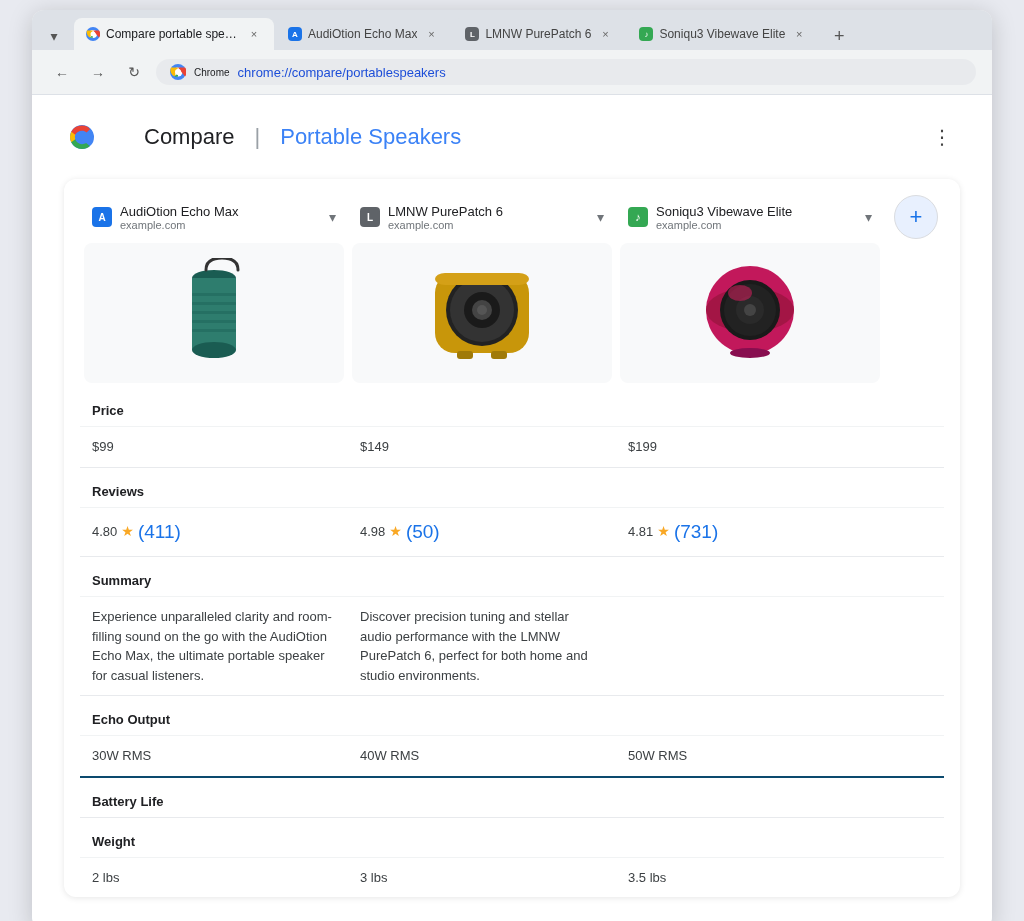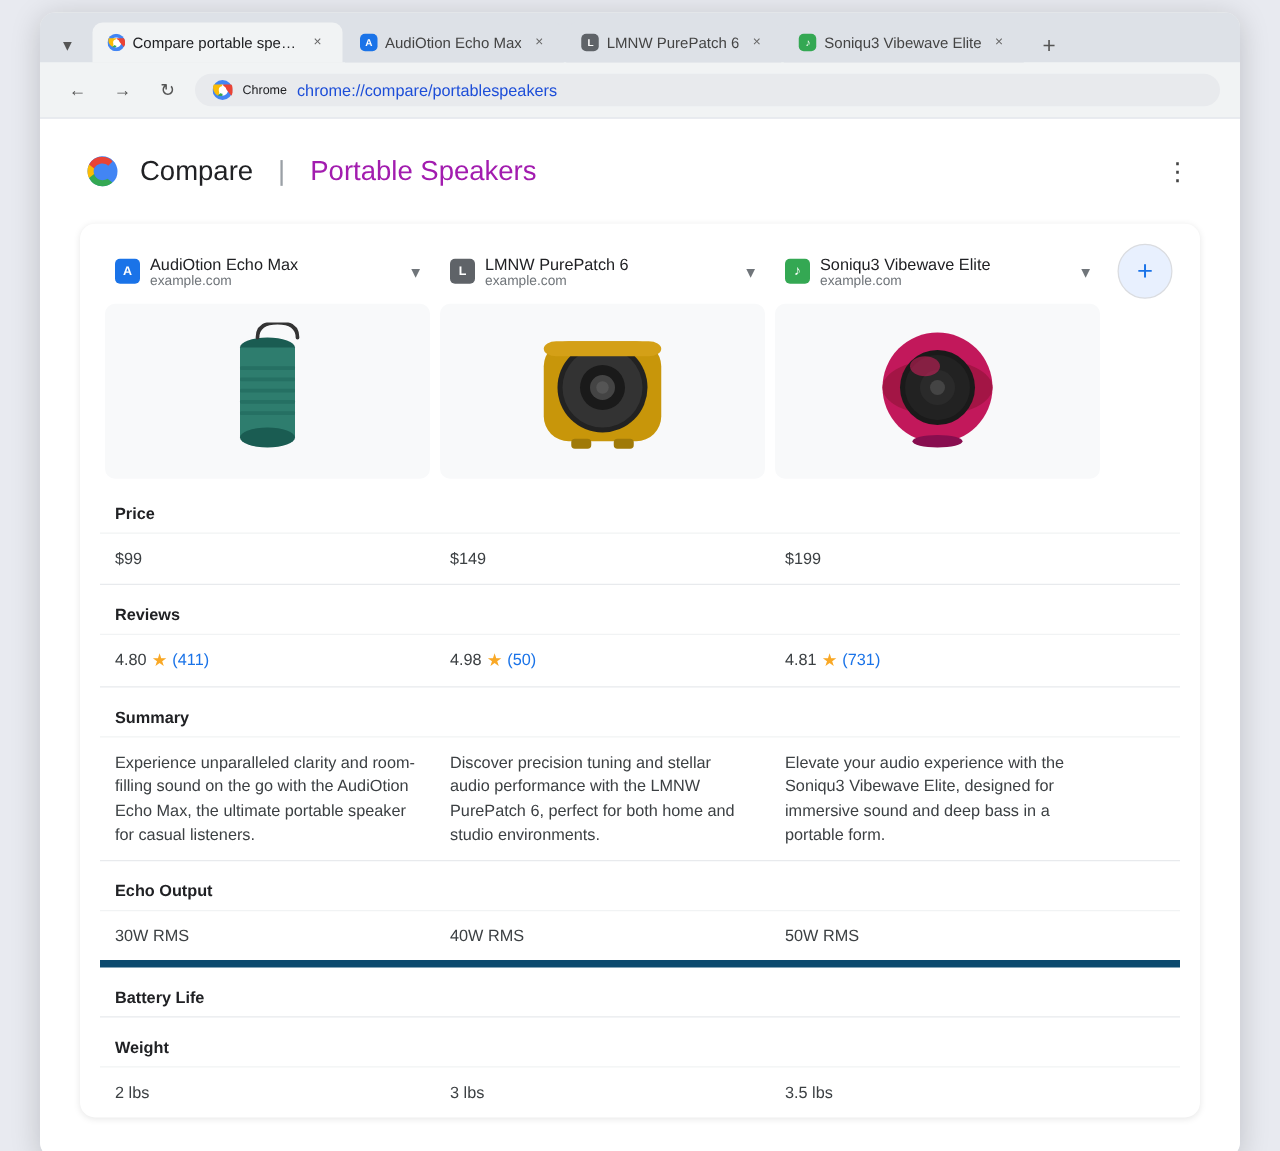--- a/index.html
+++ b/index.html
@@ -170,32 +170,33 @@
     .page-header-left {
       display: flex;
       align-items: center;
       gap: 12px;
     }
 
     .page-title-compare {
       font-size: 22px;
       font-weight: 400;
       color: #202124;
+      margin-left: 32px;
     }
 
     .page-title-divider {
       color: #9aa0a6;
       font-size: 22px;
       margin: 0 8px;
     }
 
     .page-title-category {
       font-size: 22px;
       font-weight: 500;
-      color: #a21caf;
+      color: #3b82f6;
     }
 
     .more-btn {
       width: 36px; height: 36px;
       border-radius: 50%;
       border: none;
       background: transparent;
       cursor: pointer;
       display: flex; align-items: center; justify-content: center;
       font-size: 20px;
@@ -313,21 +314,21 @@
       display: flex;
       align-items: center;
       gap: 4px;
     }
 
     .star { color: #f9a825; font-size: 14px; }
 
     .review-count {
       color: #1a73e8;
       text-decoration: none;
-      font-size: 13px;
+      font-size: 19px;
     }
 
     
     .favicon-blue {
       background: #1a73e8;
       color: white;
       border-radius: 4px;
       font-size: 10px;
       font-weight: bold;
     }
@@ -543,33 +544,32 @@
             <span class="star">★</span>
             <a class="review-count" href="#">(<span>731</span>)</a>
           </div>
           <div class="compare-cell"></div>
         </div>
 
         <div class="section-label-cell" style="border-top:1px solid #e8eaed;">Summary</div>
         <div class="compare-row">
           <div class="compare-cell">Experience unparalleled clarity and room-filling sound on the go with the AudiOtion Echo Max, the ultimate portable speaker for casual listeners.</div>
           <div class="compare-cell">Discover precision tuning and stellar audio performance with the LMNW PurePatch 6, perfect for both home and studio environments.</div>
-          <div class="compare-cell">Elevate your audio experience with the Soniqu3 Vibewave Elite, designed for immersive sound and deep bass in a portable form.</div>
           <div class="compare-cell"></div>
         </div>
 
         <div class="section-label-cell" style="border-top:1px solid #e8eaed;">Echo Output</div>
         <div class="compare-row">
           <div class="compare-cell">30W RMS</div>
           <div class="compare-cell">40W RMS</div>
           <div class="compare-cell">50W RMS</div>
           <div class="compare-cell"></div>
         </div>
 
-        <div class="section-label-cell" style="border-top:6px solid #0c4a6e;">Battery Life</div>
+        <div class="section-label-cell" style="border-top:2px solid #0c4a6e;">Battery Life</div>
 
         <div class="section-label-cell" style="border-top:1px solid #e8eaed;">Weight</div>
         <div class="compare-row">
           <div class="compare-cell">2 lbs</div>
           <div class="compare-cell">3 lbs</div>
           <div class="compare-cell">3.5 lbs</div>
           <div class="compare-cell"></div>
         </div>
 
       </div>

